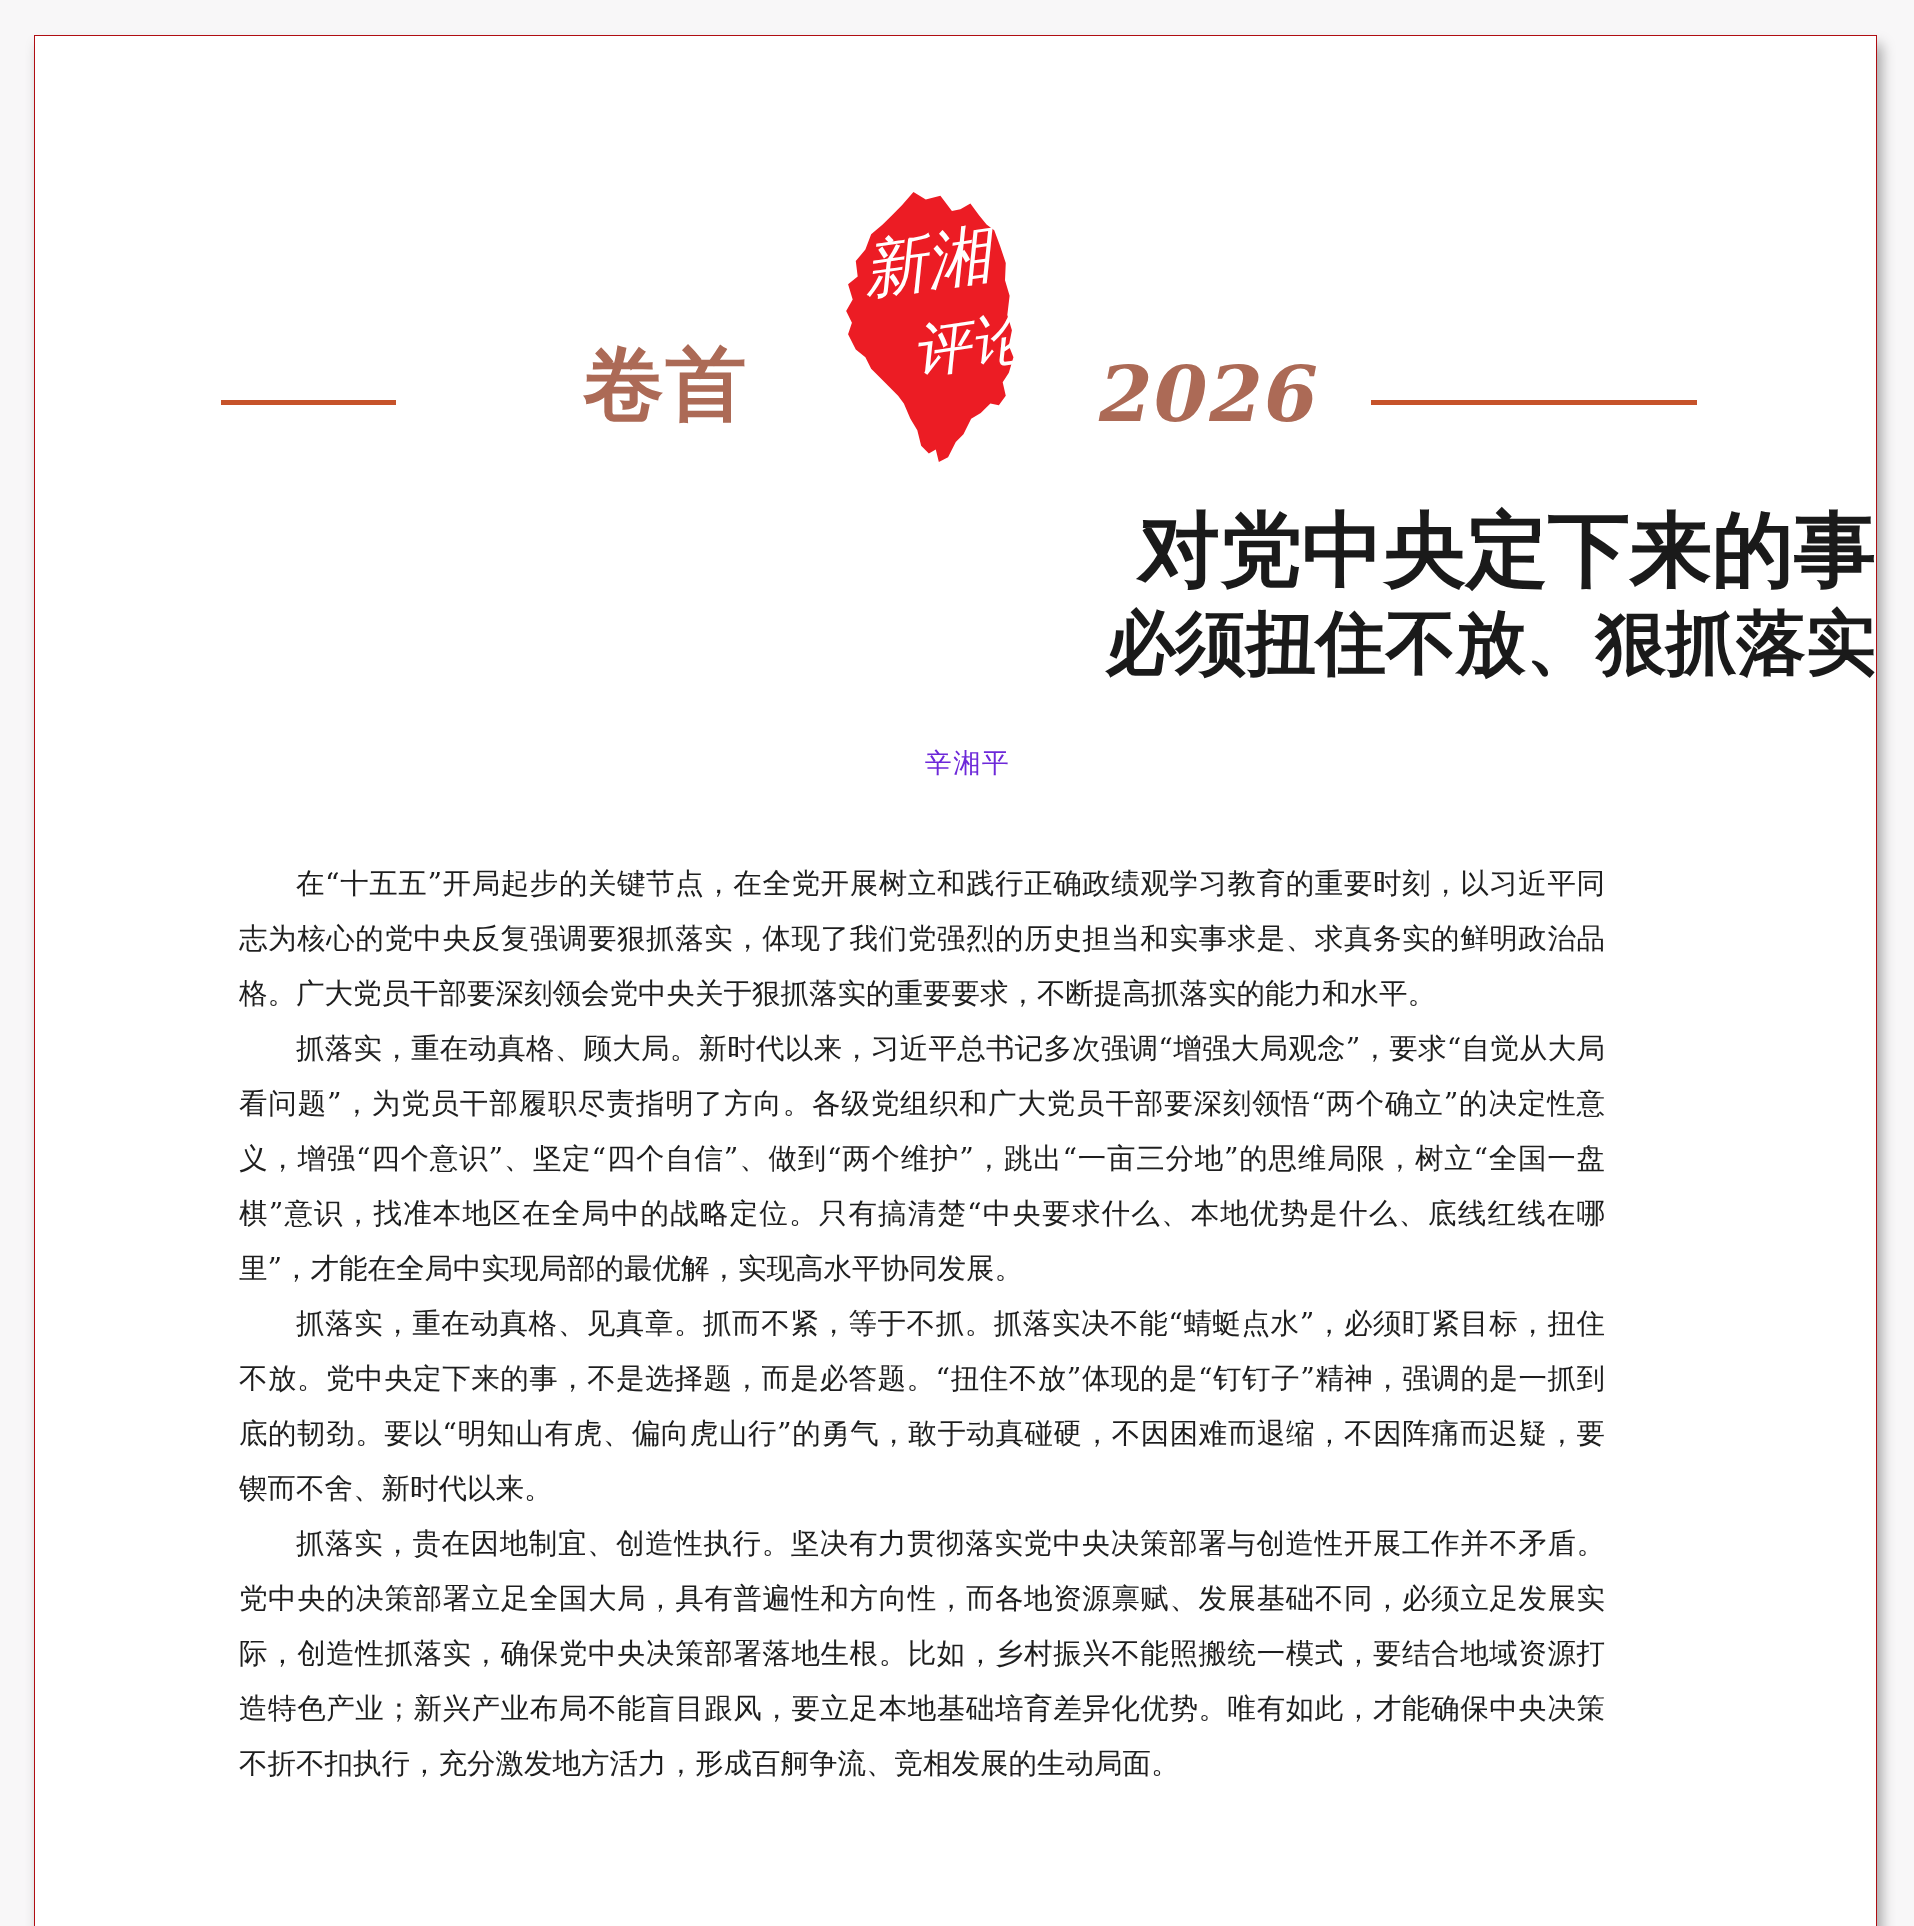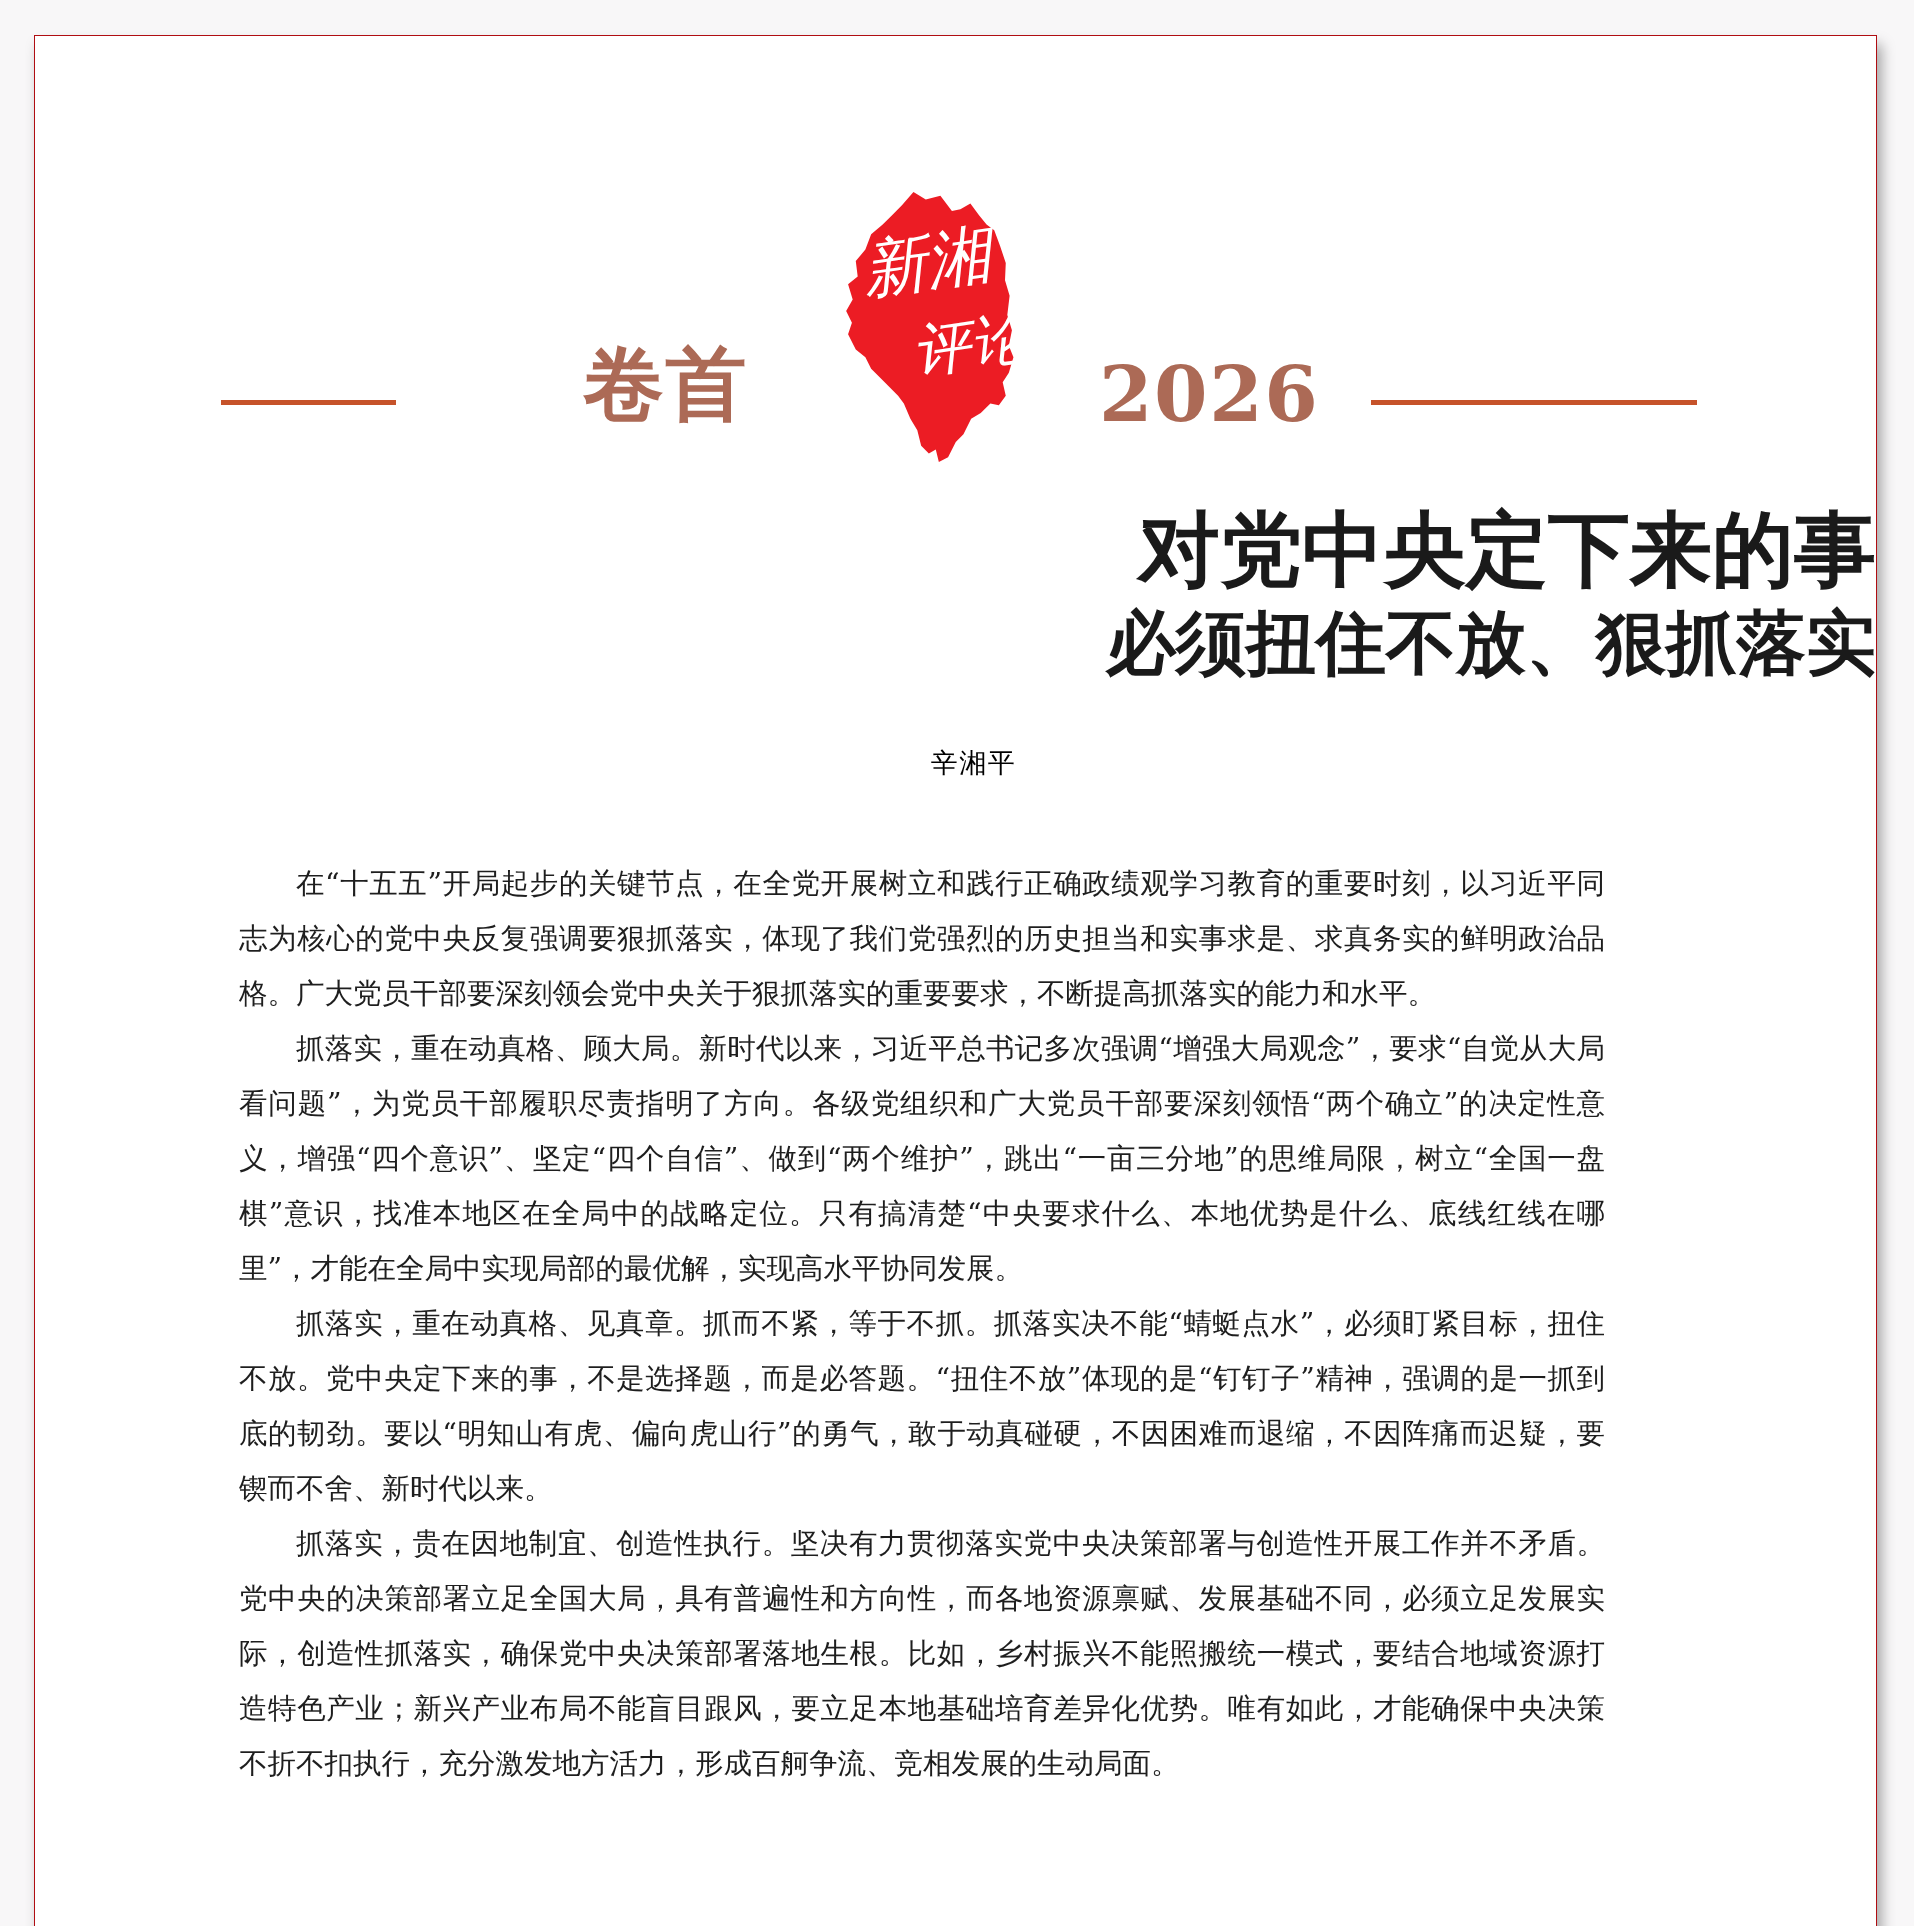--- a/index.html
+++ b/index.html
@@ -33,20 +33,21 @@
     white-space: nowrap;
   }
   .year {
     position: absolute;
     color: #ac6a56;
     font-family: "DejaVu Serif", "Liberation Serif", serif;
     font-weight: bold;
     line-height: 1;
     letter-spacing: 1.5px;
     white-space: nowrap;
+    font-style: italic;
   }
   .logo {
     position: absolute;
   }
   .logo-text {
     position: absolute;
     color: #ffffff;
     font-family: "DejaVu Serif", "Liberation Serif", serif;
     font-style: italic;
     line-height: 1;
@@ -57,23 +58,23 @@
     left: 0; width: 100%;
     text-align: right;
     color: #1a1a1a;
     font-family: "DejaVu Serif", "Liberation Serif", serif;
     font-weight: bold;
     line-height: 1;
     white-space: nowrap;
   }
   .author {
     position: absolute;
-    left: 18px; width: 100%;
+    left: 12px; width: 100%;
     text-align: center;
-    color: #000000;
+    color: #6d28d9;
     font-size: 27px;
     line-height: 1;
     letter-spacing: 1.5px;
   }
   .body {
     position: absolute;
     left: 204px; top: 820px;
     width: 1366px;
     color: #1e1e1e;
     font-family: "DejaVu Serif", "Liberation Serif", serif;

